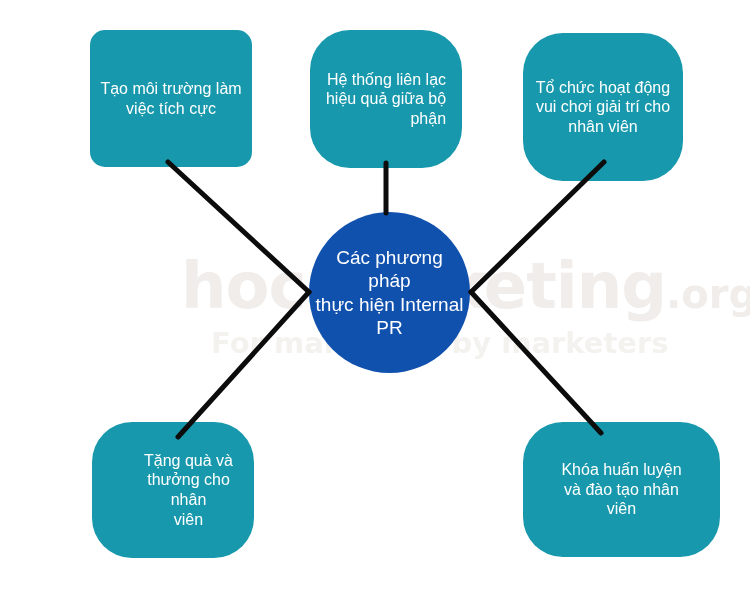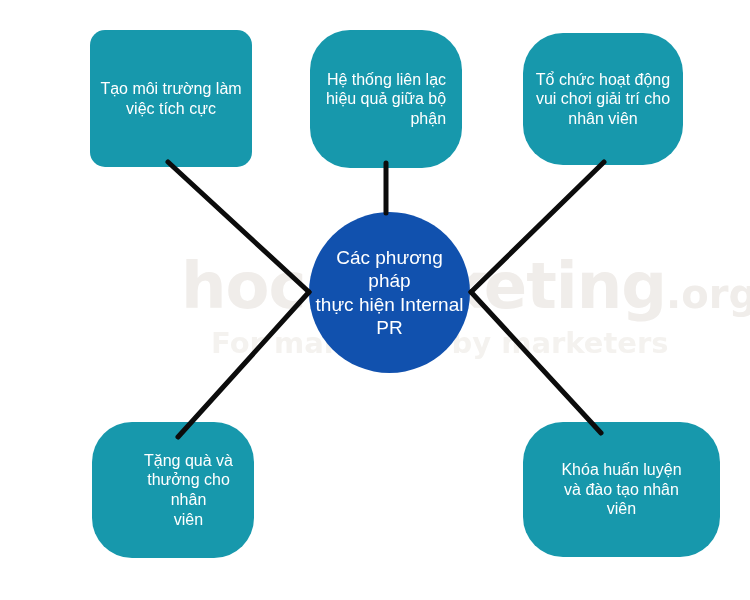--- a/index.html
+++ b/index.html
@@ -91,21 +91,21 @@
     font-size: 19px;
     left: 309px;
     top: 212px;
     width: 161px;
     height: 161px;
     padding: 4px;
   }
 
   .box-tl { left: 90px;  top: 30px;  width: 162px; height: 137px; border-radius: 15px; }
   .box-tm { left: 310px; top: 30px;  width: 152px; height: 138px; text-align: right; }
-  .box-tr { left: 523px; top: 33px;  width: 160px; height: 132px; justify-content: center; }
+  .box-tr { left: 523px; top: 33px;  width: 160px; height: 148px; justify-content: center; }
   .box-bl { left: 92px;  top: 422px; width: 162px; height: 136px; padding-left: 41px; }
   .box-br { left: 523px; top: 422px; width: 197px; height: 135px; }
 </style>
 </head>
 <body>
 
 <div class="canvas">
 
   <div class="watermark">
     <div class="wm-main"><span>hocmarketing</span><span class="wm-suffix">.org</span></div>

